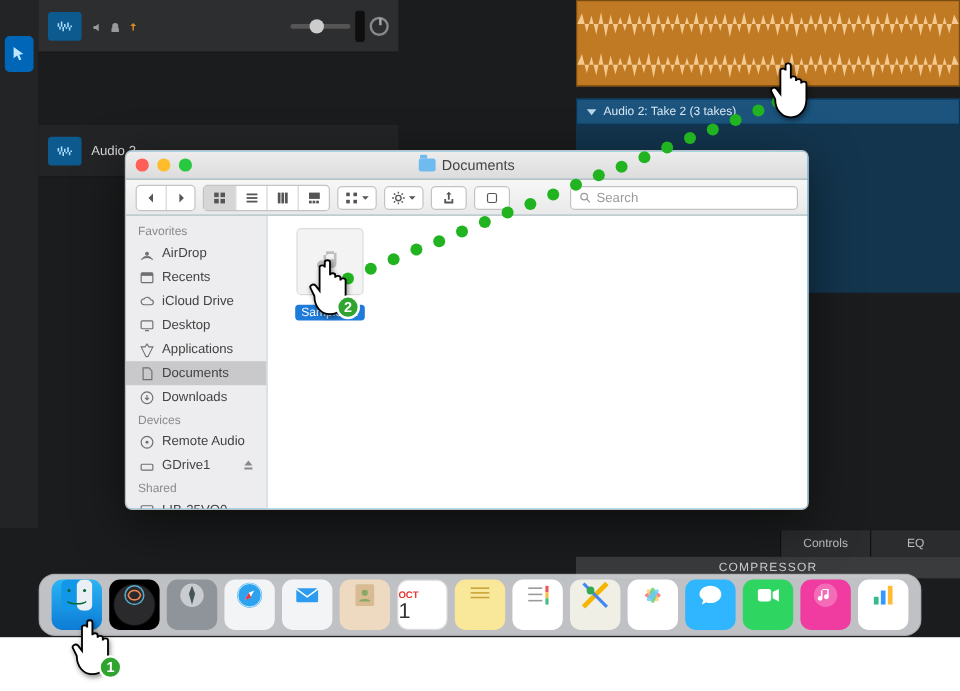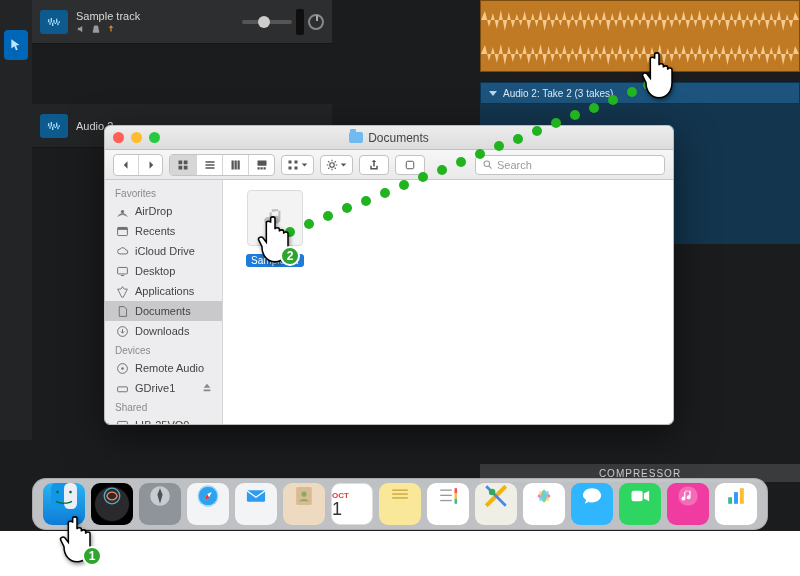--- a/index.html
+++ b/index.html
@@ -137,21 +137,20 @@
   </div>
 
   <div class="tracks">
     <div class="track-row r1">
       <div class="track-icon">
         <svg viewBox="0 0 24 16">
             <path d="M1 8h2V4h2v8h2V2h2v12h2V5h2v6h2V3h2v10h2V7h2v2h2"></path>
           </svg>
       </div>
       <div style="flex:1">
-        <div class="track-title">Sample track</div>
         <div class="track-sub">
           <svg viewBox="0 0 16 16">
               <path d="M3 6v4h3l4 3V3L6 6z"></path>
             </svg>
           <svg viewBox="0 0 16 16">
               <path d="M8 2a4 4 0 014 4v3h1v5H3v-5h1V6a4 4 0 014-4z"></path>
             </svg>
           <svg viewBox="0 0 16 16">
               <path d="M8 2l4 4H9v6H7V6H4z" fill="#d98b20"></path>
             </svg>
@@ -186,20 +185,24 @@
         </svg>
     </div>
   </div>
 
   <div class="takebar">
     <span class="tri"></span>
     <span>Audio 2: Take 2 (3 takes)</span>
   </div>
   <div class="takebody"></div>
 
+  <div class="btmtabs">
+    <div>Controls</div>
+    <div>EQ</div>
+  </div>
   <div class="compressor">COMPRESSOR</div>
 </div>
 
 <div class="finder">
   <div class="titlebar">
     <div class="traffic">
       <span class="tl-close"></span>
       <span class="tl-min"></span>
       <span class="tl-max"></span>
     </div>

